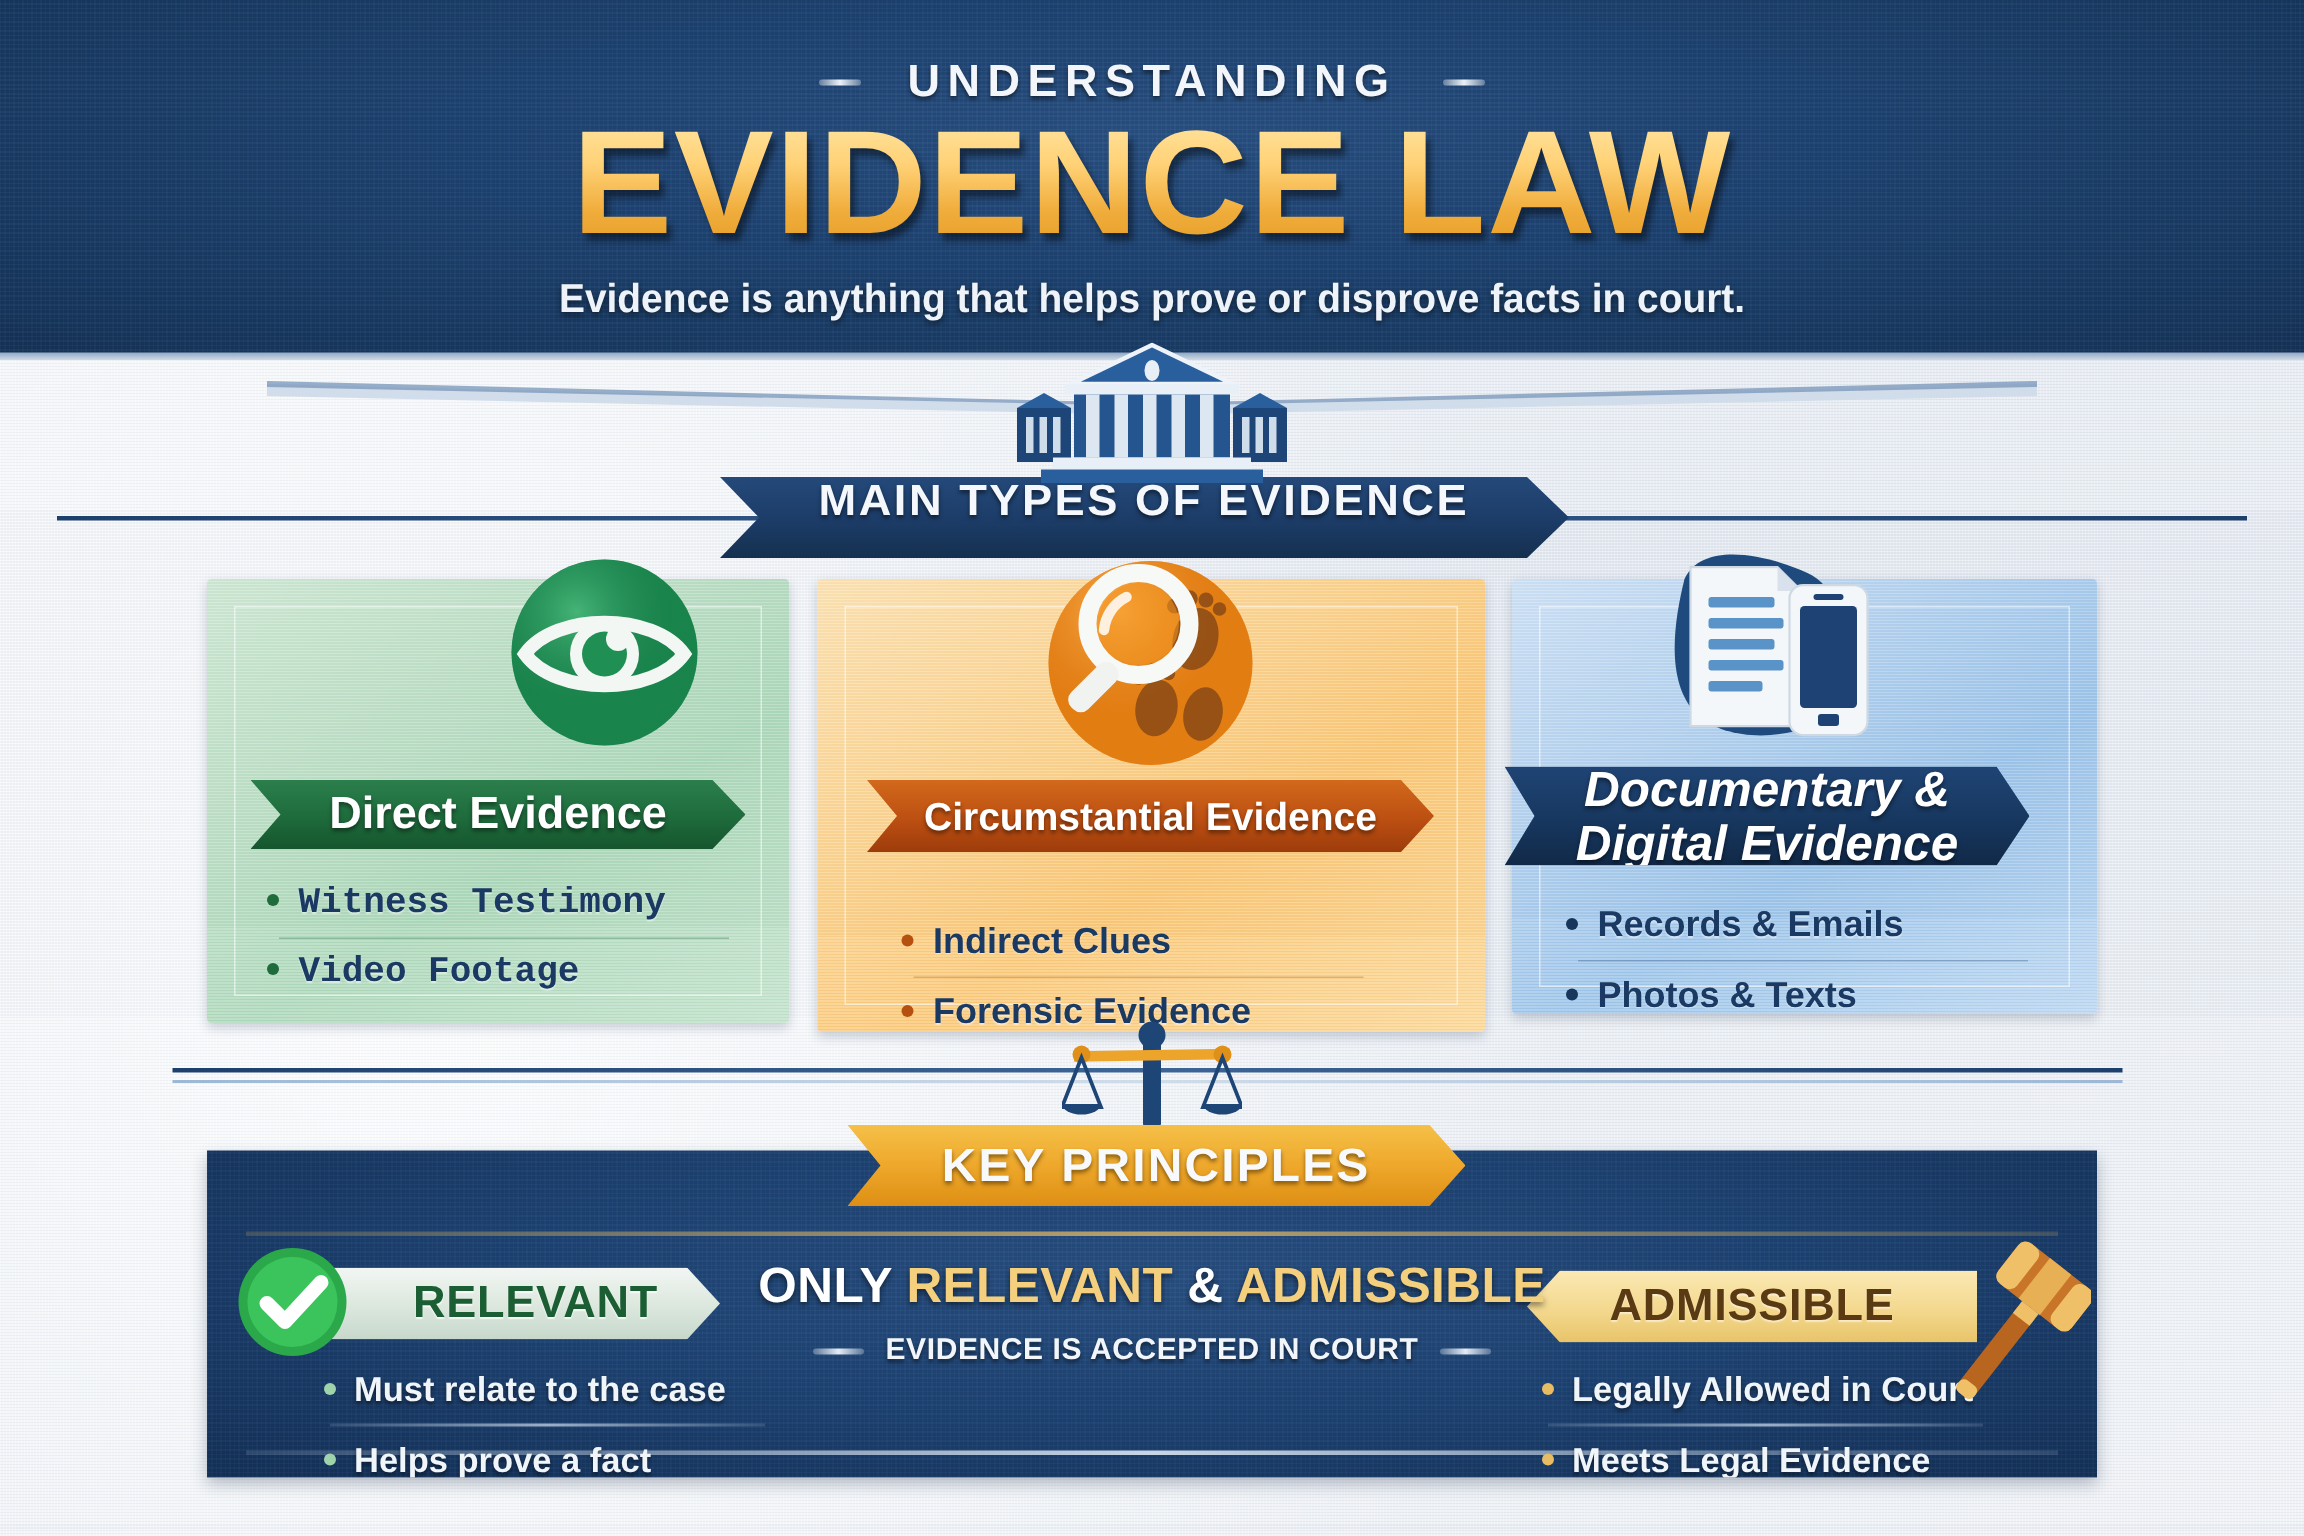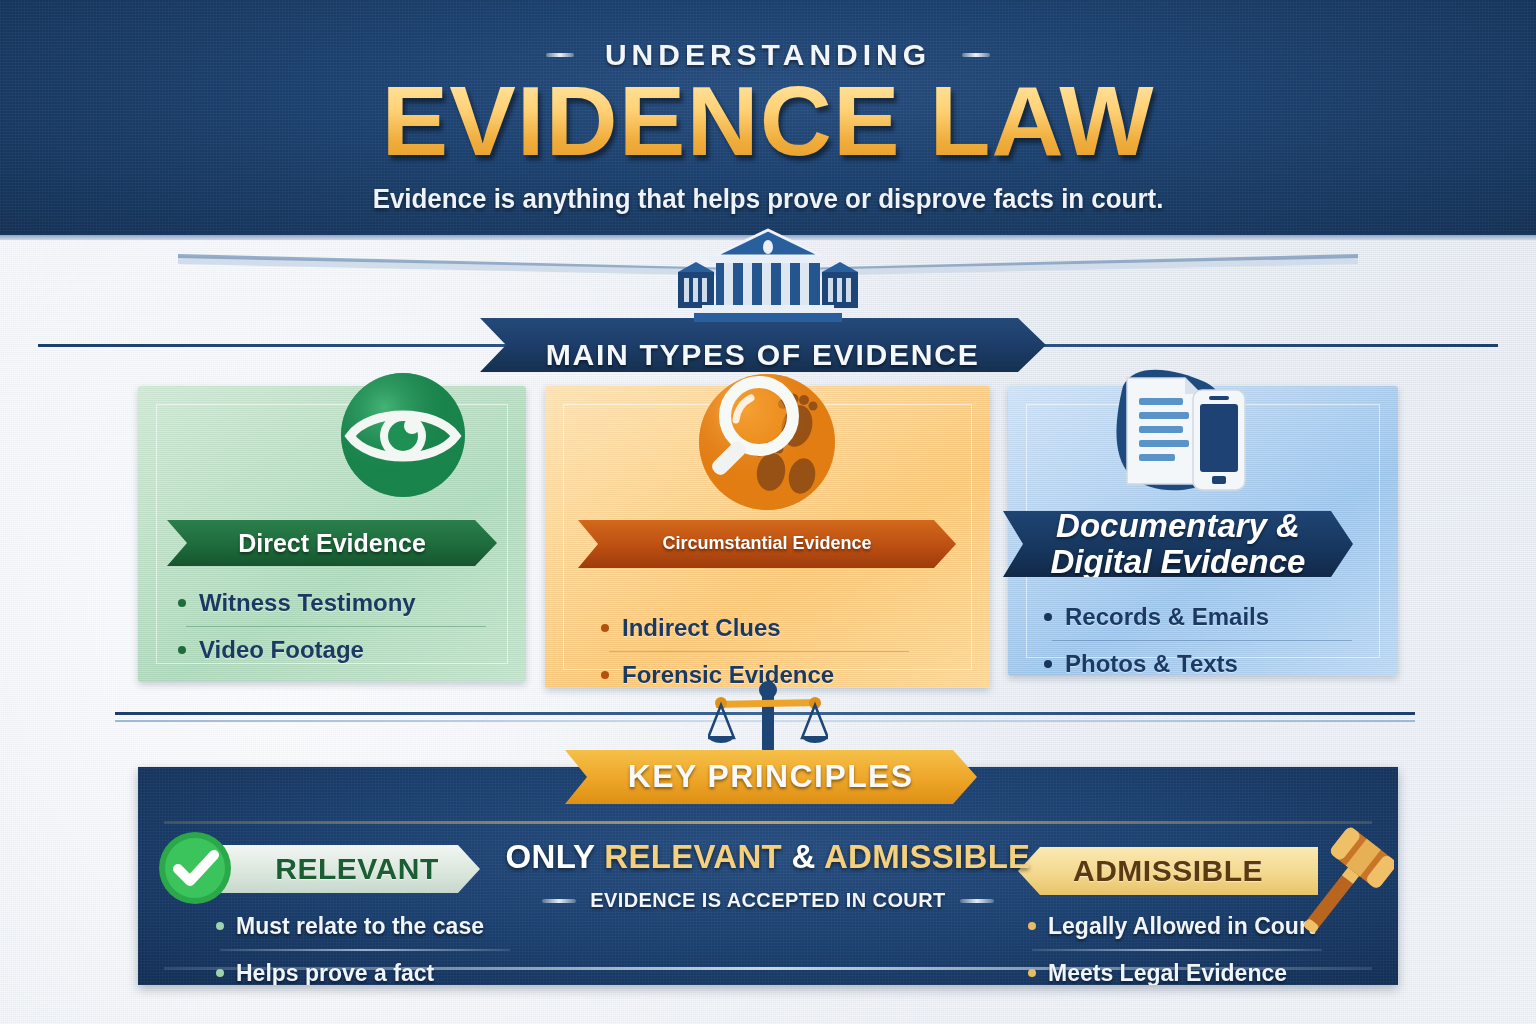--- a/index.html
+++ b/index.html
@@ -77,21 +77,21 @@
 
   
   .rule-top{
     position:absolute; left:38px; top:344px; width:1460px; height:3px;
     background:linear-gradient(90deg,#1d3f6c,#355c8d,#1d3f6c);
   }
   .banner-navy{
     position:absolute; left:480px; top:318px; width:566px; height:54px; z-index:5;
     background:linear-gradient(180deg,#24497a 0%,#1c3c67 55%,#15304f 100%);
     clip-path:polygon(0 0,538px 0,566px 27px,538px 54px,0 54px,26px 27px);
-    display:flex; align-items:flex-end; justify-content:center;
+    display:flex; align-items:flex-start; justify-content:center;
     box-shadow:0 4px 8px rgba(0,0,0,.28);
   }
   .banner-navy span{
     color:#f4f7fb; font-size:29px; font-weight:bold; letter-spacing:1.6px;
     text-shadow:0 2px 3px rgba(0,0,0,.5); transform:scaleX(1.04);
   }
 
   
   .cards{ position:absolute; left:0; top:386px; width:1536px; height:300px; }
   .card{
@@ -100,47 +100,47 @@
     overflow:hidden;
   }
   .card .inner-border{
     position:absolute; left:18px; top:18px; right:18px; bottom:18px;
     border:1px solid rgba(255,255,255,.55); pointer-events:none;
   }
   .card .grain{
     position:absolute; inset:0; opacity:.35; pointer-events:none;
     background-image:repeating-linear-gradient(0deg,rgba(255,255,255,.5) 0 1px,rgba(0,0,0,.05) 1px 2px);
   }
-  #card-direct{ left:138px; width:388px; height:296px; background:linear-gradient(150deg,#cfe8d5,#aed9bb 60%,#c2e3cc); }
+  #card-direct{ left:138px; width:388px; height:296px; background:linear-gradient(150deg,#cfe8d5,#aed9bb 60%,#c2e3cc);font-family:Liberation Mono, monospace; }
   #card-circ  { left:545px; width:445px; height:302px; background:linear-gradient(150deg,#fde3b4,#fbc978 60%,#fcd898); }
   #card-doc   { left:1008px; width:390px; height:290px; background:linear-gradient(150deg,#cfe2f6,#9dc5ea 60%,#bcd8f2); }
 
   .card-icon{ position:absolute; left:50%; transform:translateX(-50%); top:-22px; z-index:3; }
 
   .ribbon{
     position:absolute; left:50%; transform:translateX(-50%);
     display:flex; align-items:center; justify-content:center; z-index:4;
     box-shadow:0 3px 6px rgba(0,0,0,.3);
   }
   .ribbon span{
     color:#fff; font-weight:bold; text-shadow:0 2px 3px rgba(0,0,0,.45);
     text-align:center; line-height:1.08;
   }
   #ribbon-direct{
     top:134px; width:330px; height:46px; font-size:0;
     background:linear-gradient(180deg,#2b7f4c 0%,#1e6b3c 55%,#16552e 100%);
     clip-path:polygon(0 0,308px 0,330px 23px,308px 46px,0 46px,20px 23px);
   }
-  #ribbon-direct span{ font-size:25px; }
+  #ribbon-direct span{ font-size:30px; }
   #ribbon-circ{
     top:134px; width:378px; height:48px;
     background:linear-gradient(180deg,#d2691b 0%,#bc4f12 55%,#9d3c0b 100%);
     clip-path:polygon(0 0,356px 0,378px 24px,356px 48px,0 48px,20px 24px);
   }
-  #ribbon-circ span{ font-size:18px; }
+  #ribbon-circ span{ font-size:26px; }
   #ribbon-doc{
     top:125px; width:350px; height:66px;
     background:linear-gradient(180deg,#1f4474 0%,#17375f 55%,#112948 100%);
     clip-path:polygon(0 0,328px 0,350px 33px,328px 66px,0 66px,20px 33px);
   }
   #ribbon-doc span{ font-size:33px;font-style:italic; }
 
   .bullets{ position:absolute; left:0; width:100%; z-index:3; }
   #bul-direct{ top:196px; padding:0 30px 0 40px; }
   #bul-circ  { top:198px; padding:0 30px 0 56px;margin-top:23px; }

